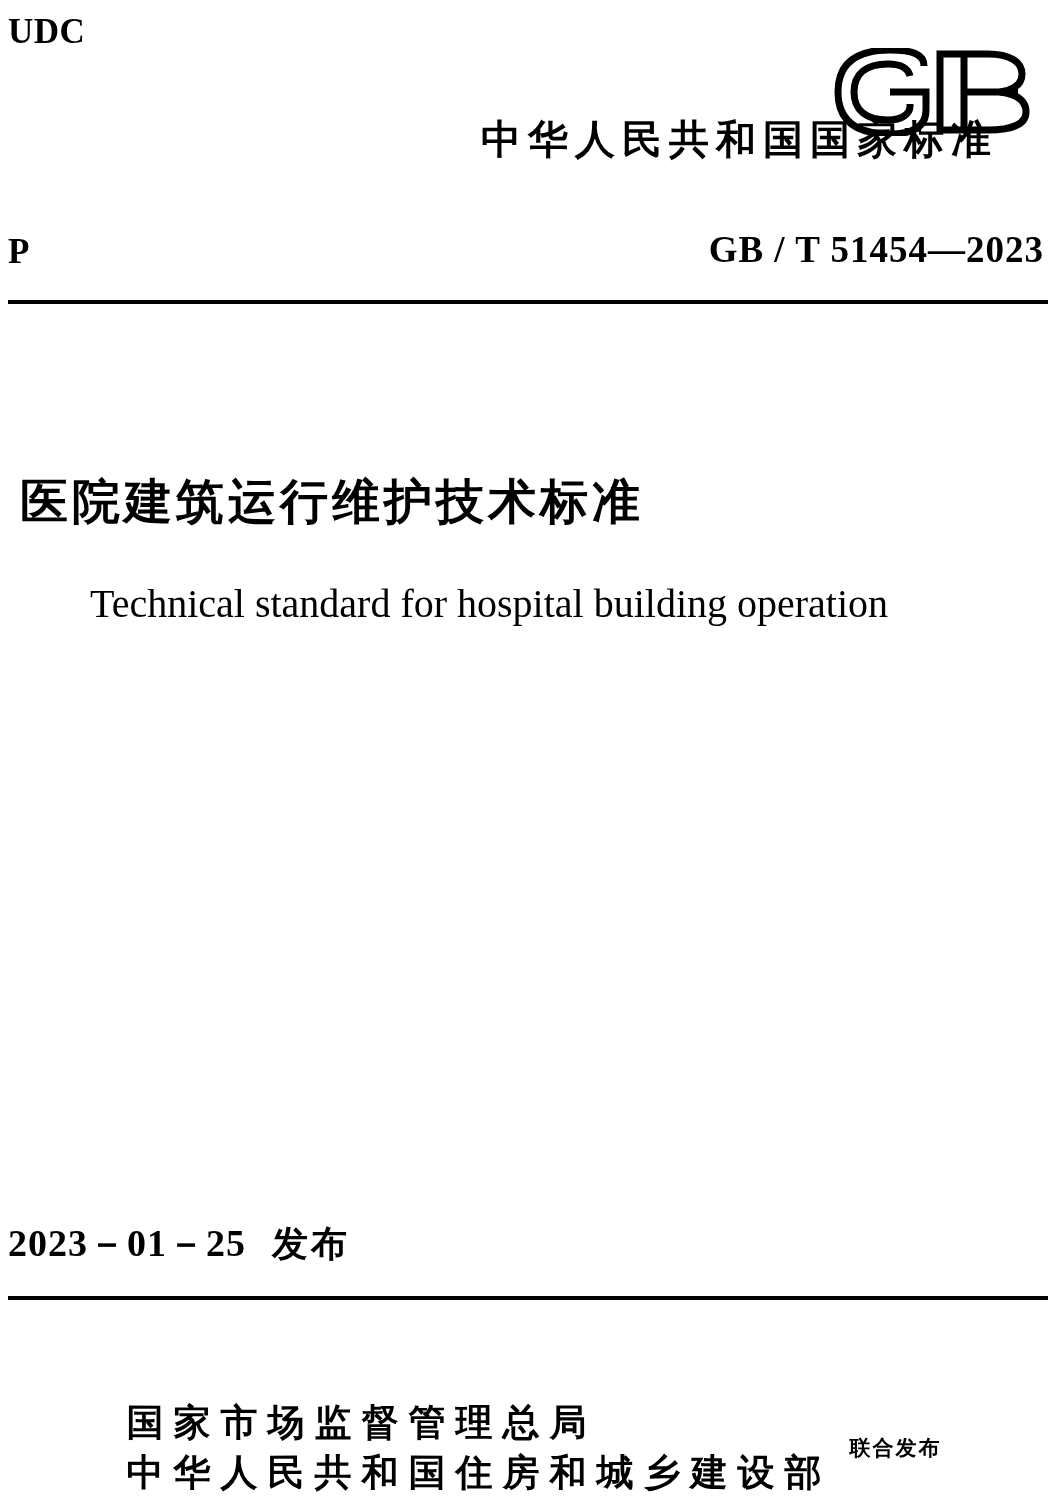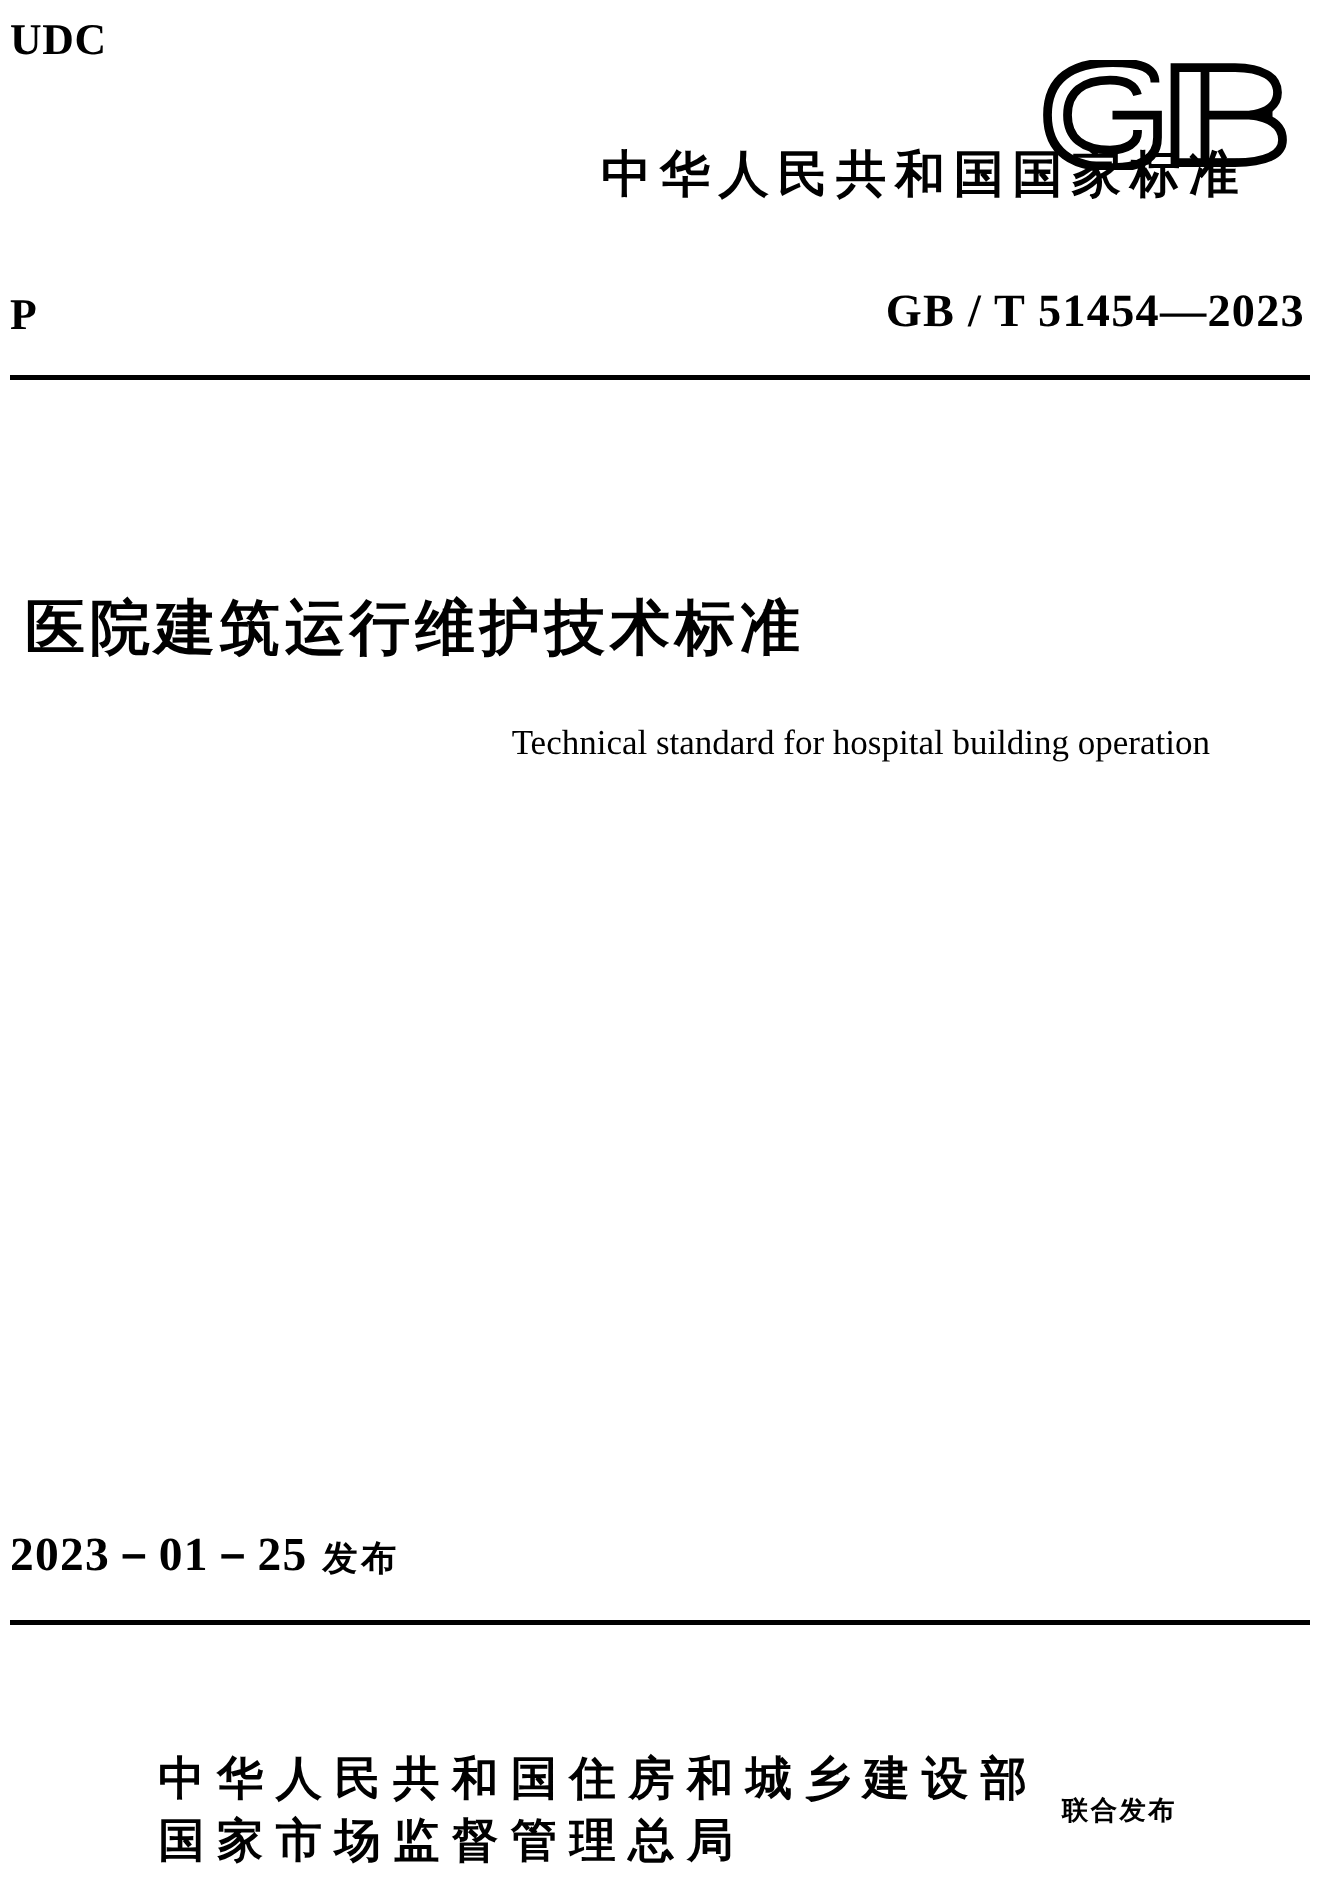--- a/index.html
+++ b/index.html
@@ -94,23 +94,23 @@
     font-weight: bold;
     font-size: 48px;
     letter-spacing: 4px;
     padding-left: 20px;
   }
   .doc-title-en {
     position: absolute;
     left: 90px;
     right: 90px;
     top: 575px;
-    text-align: right;
-    font-family: "Liberation Serif", serif;
-    font-size: 28px;
+    text-align: left;
+    font-family: "Liberation Serif", serif;
+    font-size: 40px;
     line-height: 1.45;
   }
 
   
   .date-row {
     position: absolute;
     left: 8px;
     right: 12px;
     top: 1218px;
     display: flex;
@@ -120,23 +120,23 @@
     font-weight: bold;
     font-size: 38px;
   }
   .date-item {
     white-space: nowrap;
     letter-spacing: 1px;
   }
   .date-item .cn {
     font-family: "DejaVu Sans", sans-serif;
     font-weight: bold;
-    font-size: 28px;
+    font-size: 36px;
     letter-spacing: 3px;
-    margin-left: 12px;
+    margin-left: 26px;
   }
 
   .rule-bottom {
     position: absolute;
     left: 8px;
     right: 10px;
     top: 1296px;
     border-top: 4px solid #000;
   }
 
@@ -206,19 +206,19 @@
   <div class="date-row">
     <div class="date-item">
       <span>2023－01－25</span><span class="cn">发布</span>
     </div>
   </div>
 
   <div class="rule-bottom"></div>
 
   <div class="publisher">
     <div class="publisher-lines">
+      <div>国家市场监督管理总局</div>
       <div>中华人民共和国住房和城乡建设部</div>
-      <div>国家市场监督管理总局</div>
     </div>
     <div class="publisher-joint">联合发布</div>
   </div>
 
 </div>
 
 </body></html>

